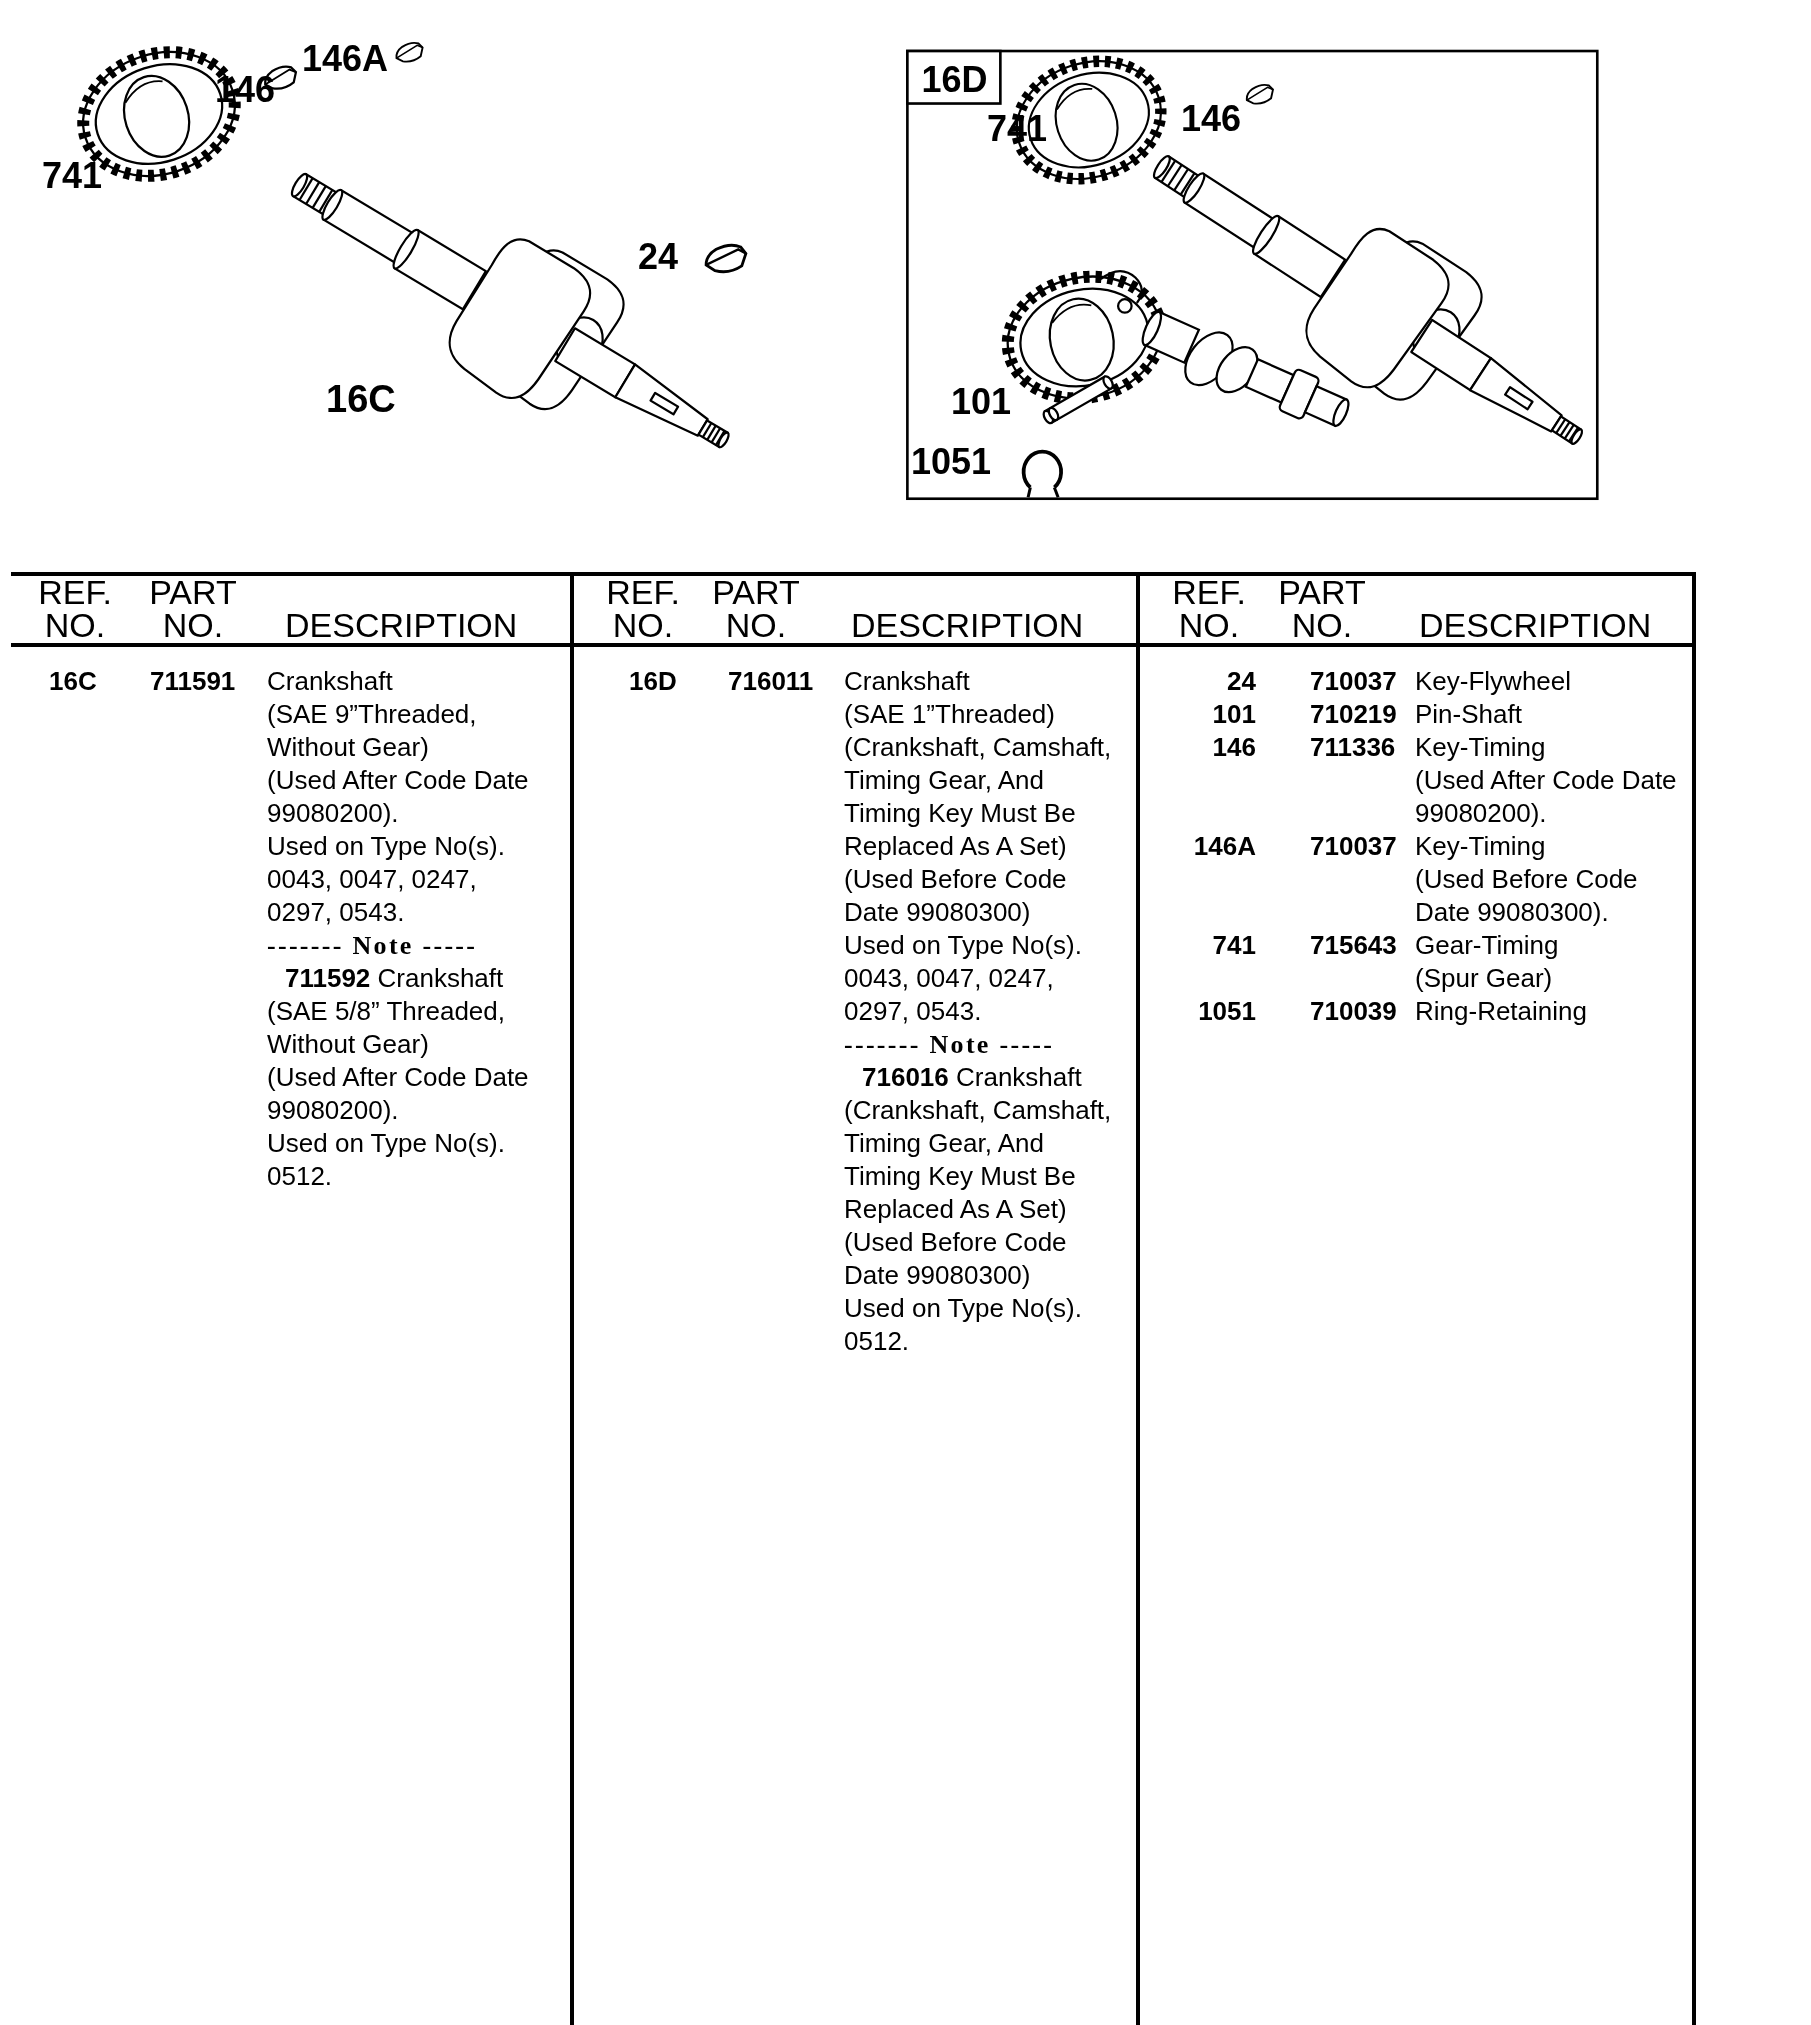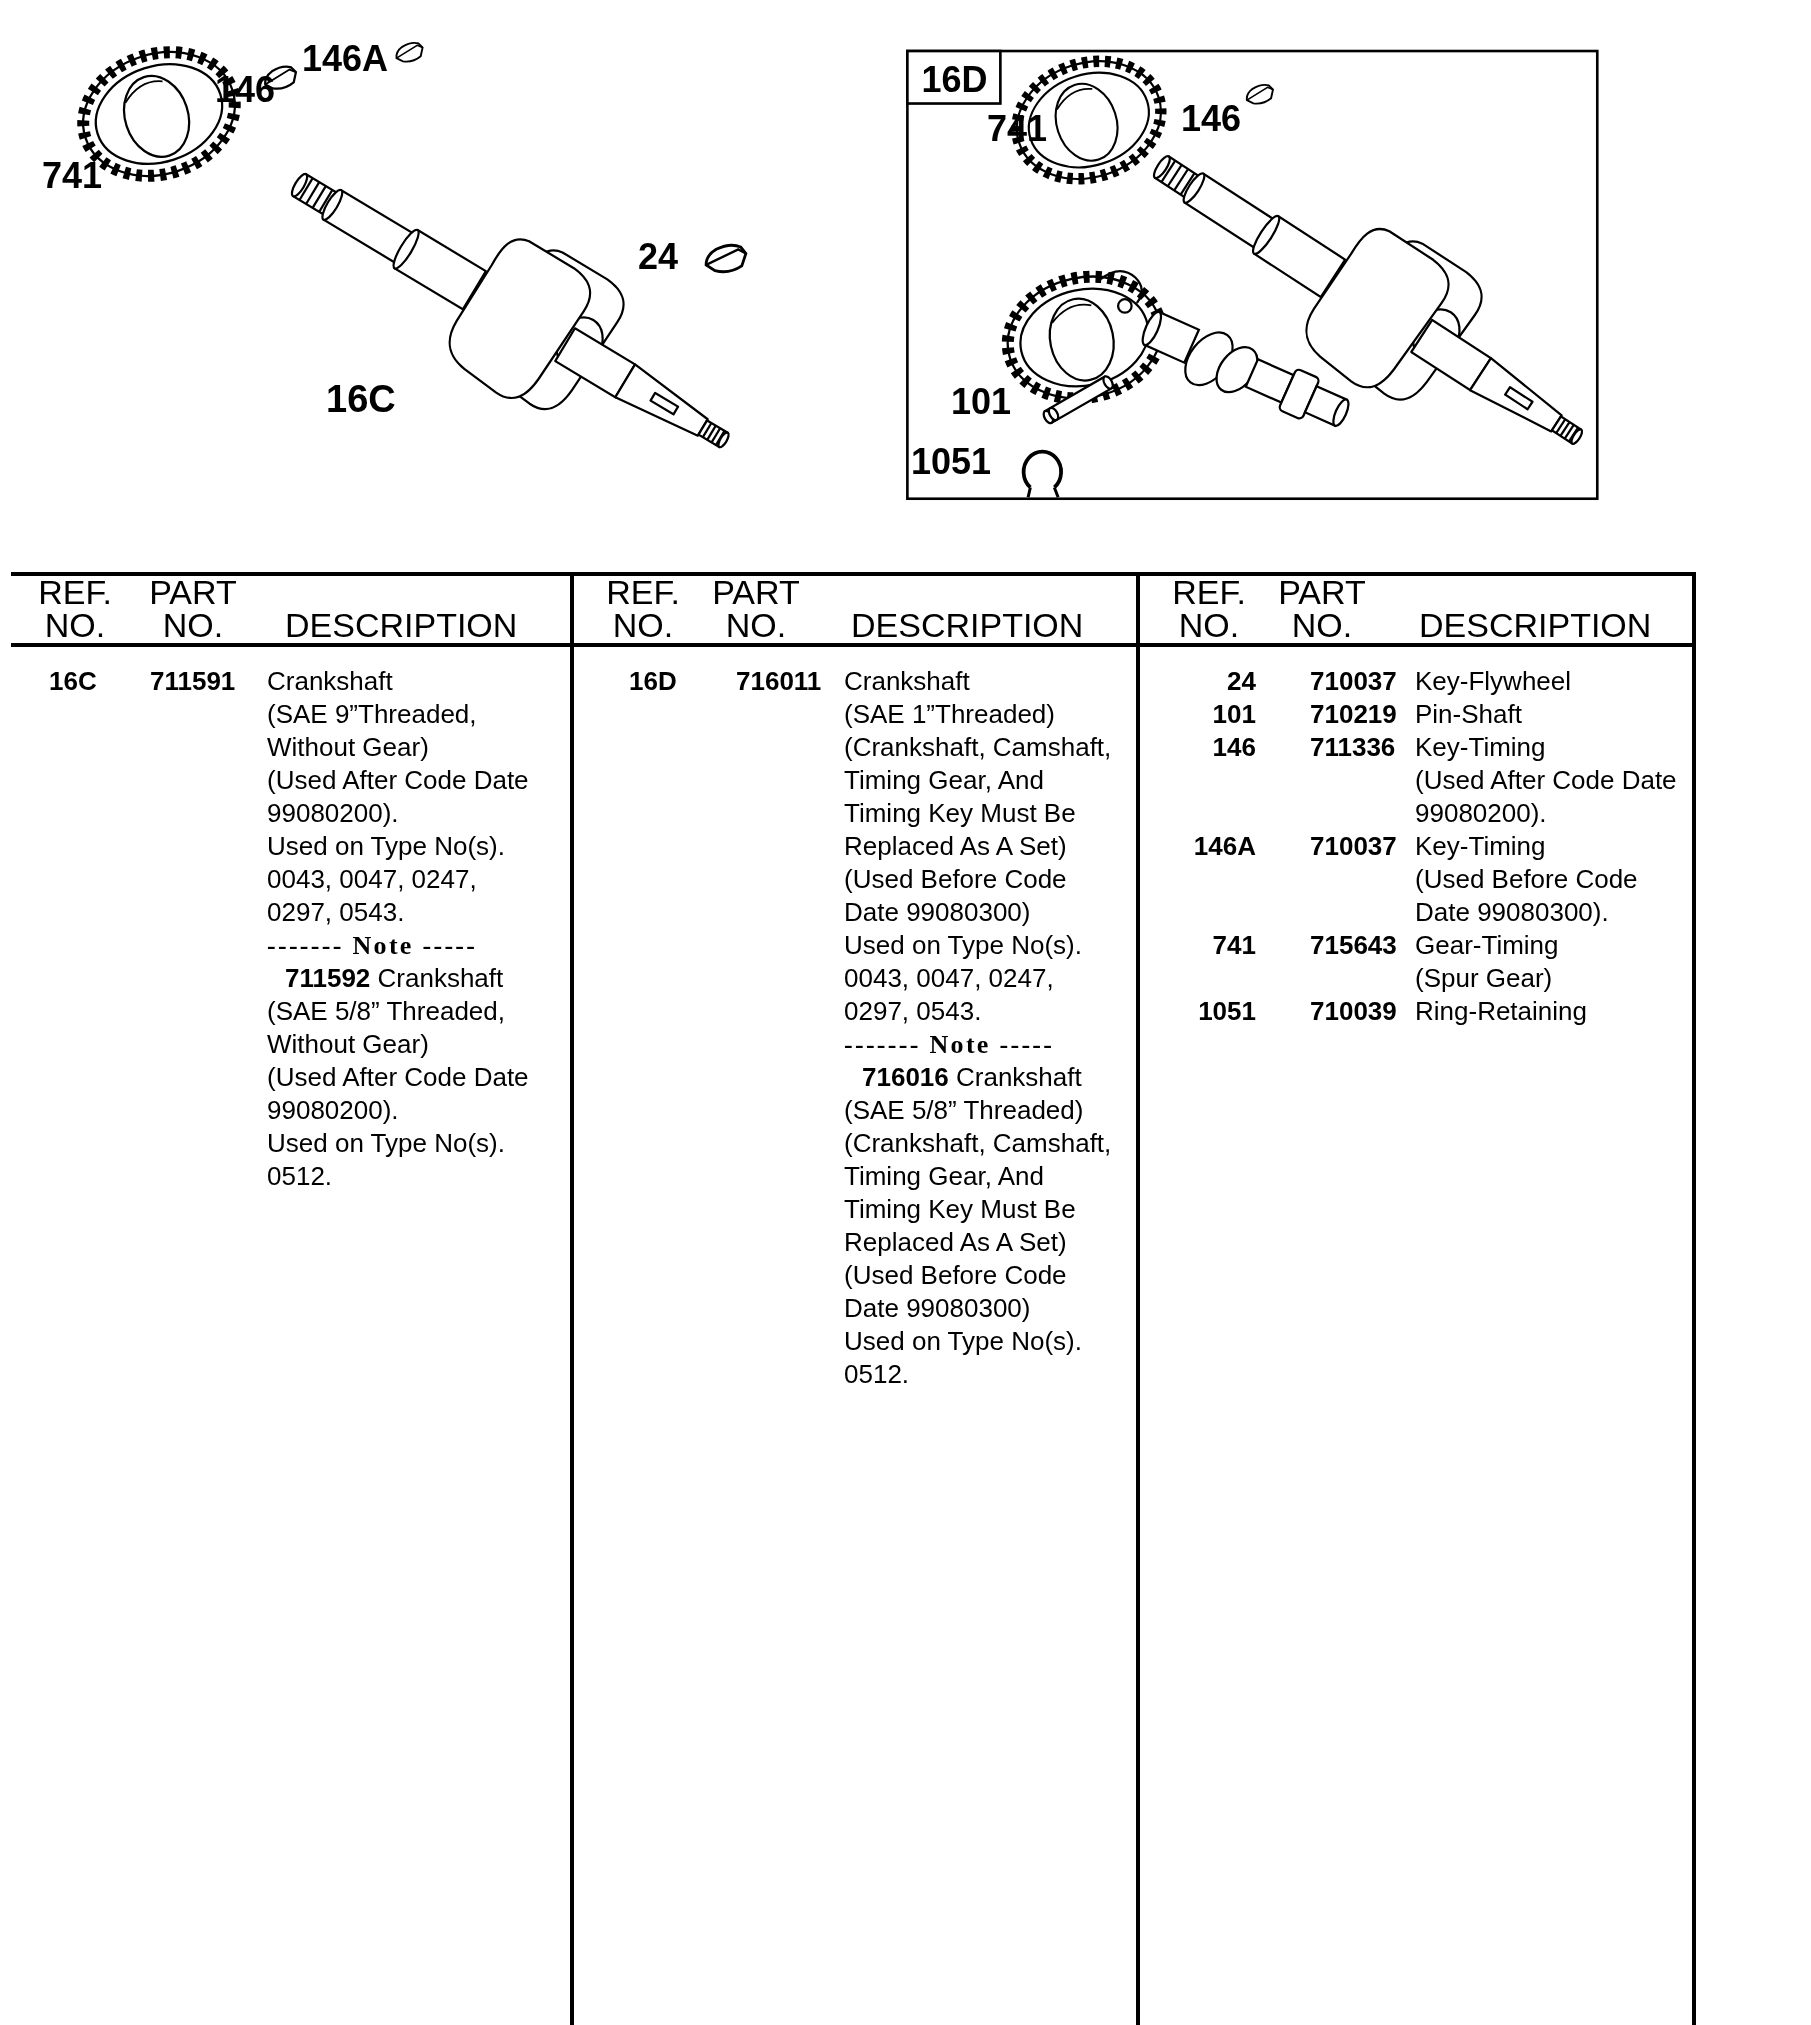--- a/index.html
+++ b/index.html
@@ -12,21 +12,21 @@
   .hdr{position:absolute;font-size:34px;line-height:33px;text-align:center;white-space:nowrap;}
   .tcol{position:absolute;top:665px;}
   .tline{position:relative;height:33px;font-size:26px;line-height:33px;white-space:nowrap;}
   .tline .ref,.tline .part{position:absolute;font-weight:bold;}
   .tline .desc{position:absolute;}
   .tline .desc b{font-weight:bold;margin-left:18px;}
   .desc.note{font-weight:bold;letter-spacing:2.3px;font-family:Liberation Serif, serif;}
   .c1{left:15px;width:557px;}
   .c1 .ref{left:34px;} .c1 .part{left:135px;text-align:right;} .c1 .desc{left:252px;}
   .c2{left:572px;width:566px;}
-  .c2 .ref{left:57px;} .c2 .part{left:156px;margin-left:8px;} .c2 .desc{left:272px;}
+  .c2 .ref{left:57px;} .c2 .part{left:156px;} .c2 .desc{left:272px;}
   .c3{left:1138px;width:556px;}
   .c3 .ref{left:0;width:118px;text-align:right;} .c3 .part{left:172px;} .c3 .desc{left:277px;}
 </style>
 </head>
 <body>
 
 <div class="page">
 
   <svg width="1811" height="570" viewBox="0 0 2415 760">
     <defs>
@@ -239,23 +239,20 @@
       <div class="tline">
         <span class="desc">0297, 0543.</span>
       </div>
       <div class="tline">
         <span class="desc note">------- Note -----</span>
       </div>
       <div class="tline">
         <span class="desc"><b>716016</b> Crankshaft</span>
       </div>
       <div class="tline">
-        <span class="desc">(SAE 5/8” Threaded)</span>
-      </div>
-      <div class="tline">
         <span class="desc">(Crankshaft, Camshaft,</span>
       </div>
       <div class="tline">
         <span class="desc">Timing Gear, And</span>
       </div>
       <div class="tline">
         <span class="desc">Timing Key Must Be</span>
       </div>
       <div class="tline">
         <span class="desc">Replaced As A Set)</span>

